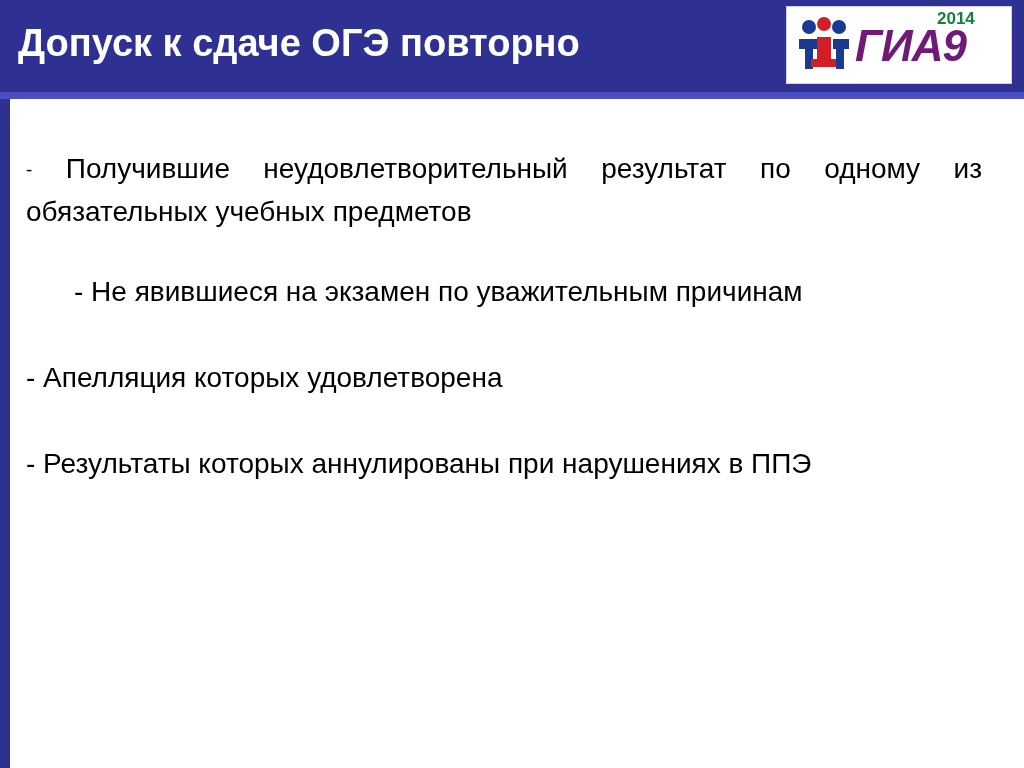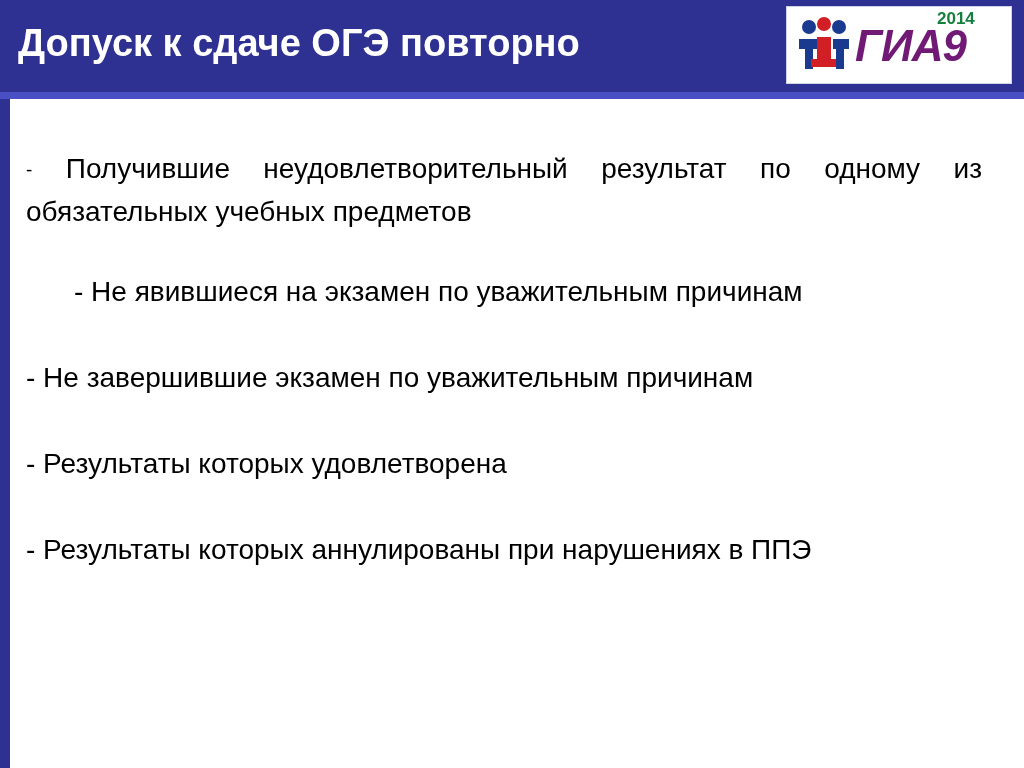--- a/index.html
+++ b/index.html
@@ -152,27 +152,23 @@
 
   <div class="content">
     <p class="para p1">
       <span class="dash-small">-</span>
       <span>Получившие неудовлетворительный результат по одному из   обязательных учебных предметов</span>
     </p>
     <p class="para p2">
       <span>-</span>
       <span>Не явившиеся   на экзамен по уважительным причинам</span>
     </p>
-    <p class="para p3">
-      <span>-</span>
-      <span>Не завершившие экзамен по уважительным причинам</span>
-    </p>
     <p class="para p4">
       <span>-</span>
-      <span>Результаты которых удовлетворена</span>
+      <span>Апелляция которых удовлетворена</span>
     </p>
     <p class="para">
       <span>-</span>
       <span>Результаты которых аннулированы при нарушениях в ППЭ</span>
     </p>
   </div>
 
 </div>
 
 </body></html>

